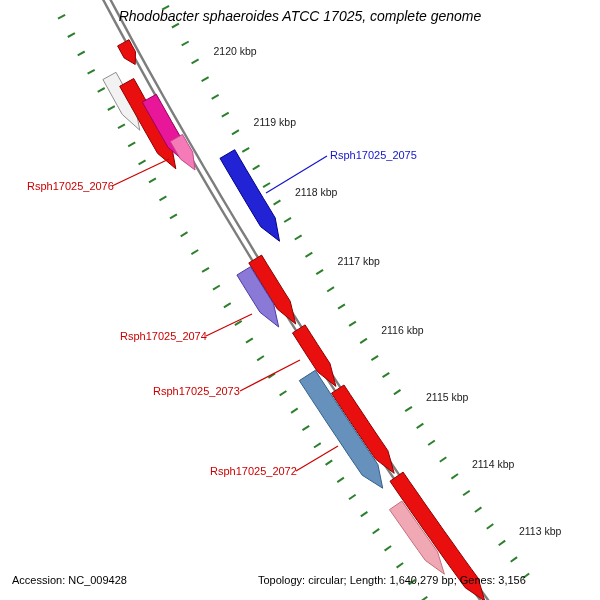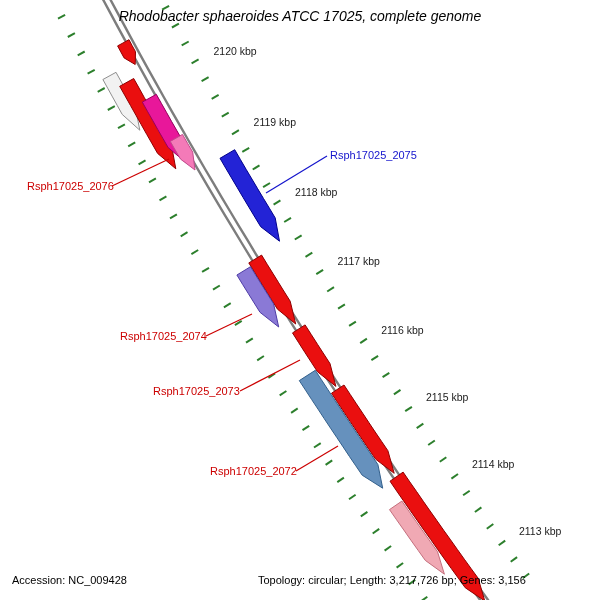--- a/index.html
+++ b/index.html
@@ -120,15 +120,15 @@
       <line x1="206" y1="336" x2="252" y2="314" stroke="#cc0000" stroke-width="1.2"></line>
       <text x="120" y="340" font-size="11" fill="#cc0000">Rsph17025_2074</text>
       <line x1="240" y1="391" x2="300" y2="360" stroke="#cc0000" stroke-width="1.2"></line>
       <text x="153" y="395" font-size="11" fill="#cc0000">Rsph17025_2073</text>
       <line x1="296" y1="471" x2="338" y2="446" stroke="#cc0000" stroke-width="1.2"></line>
       <text x="210" y="475" font-size="11" fill="#cc0000">Rsph17025_2072</text>
     </svg>
   <div class="title">Rhodobacter sphaeroides ATCC 17025, complete genome</div>
   <div class="footer">
     <span class="acc">Accession: NC_009428</span>
-    <span class="sum">Topology: circular; Length: 3,217,726 bp; Genes: 3,156</span>
+    <span class="sum">Topology: circular; Length: 1,640,279 bp; Genes: 3,156</span>
   </div>
 </div>
 
 </body></html>

